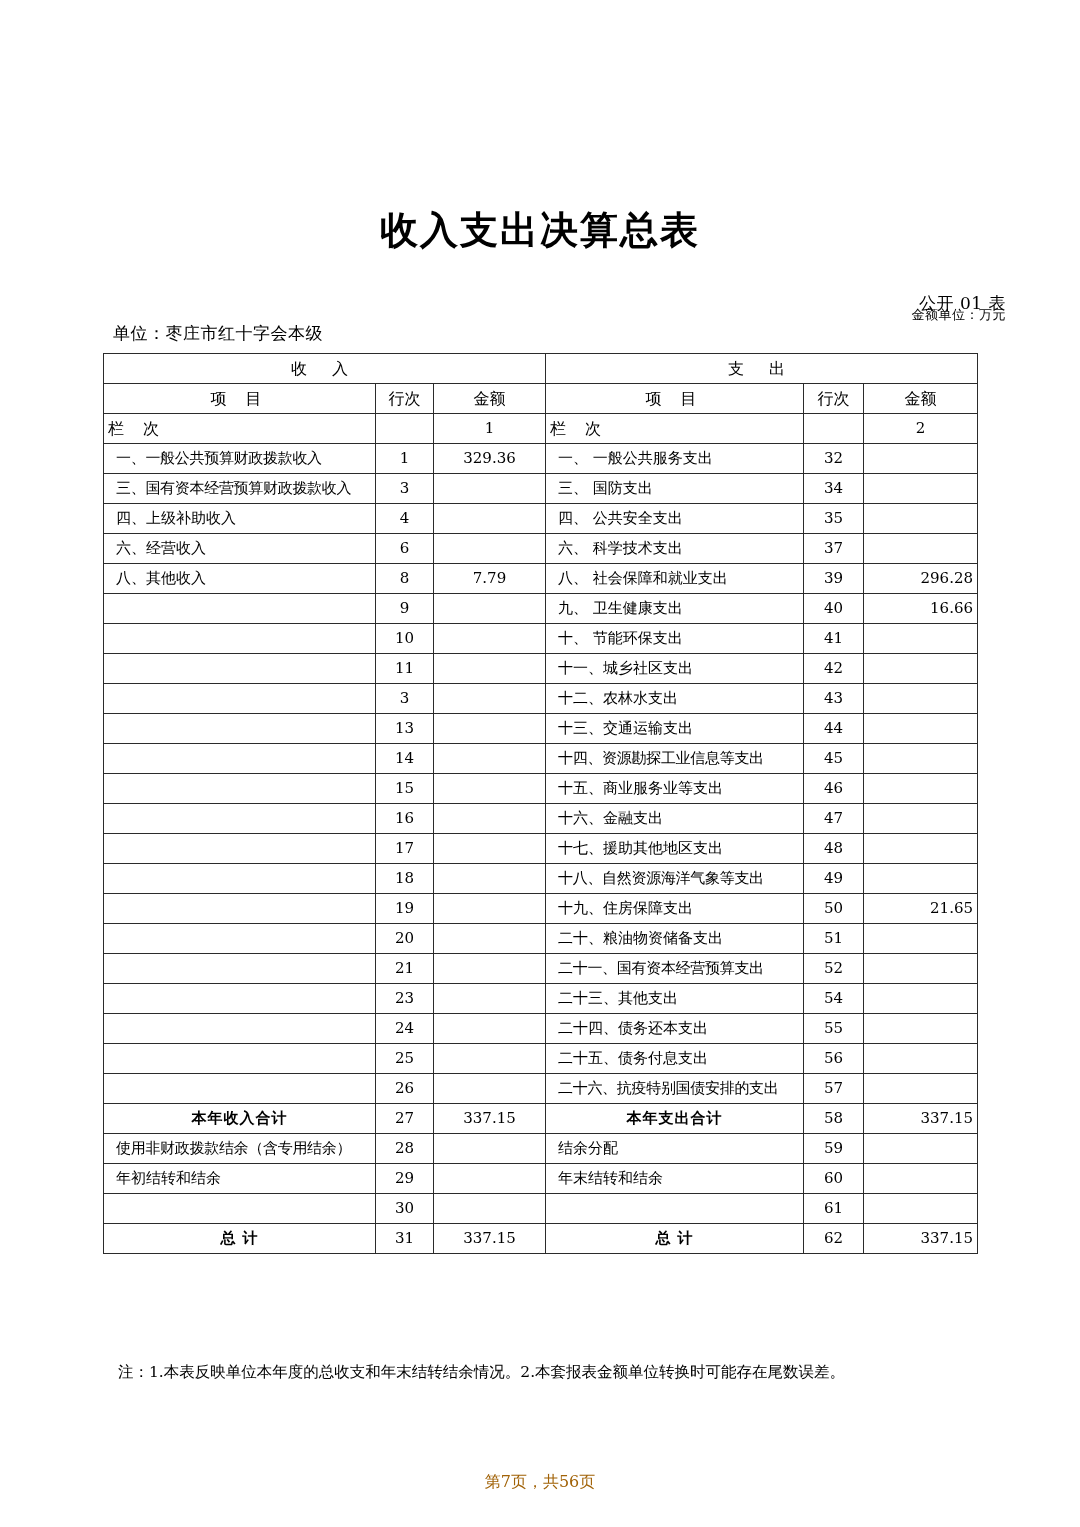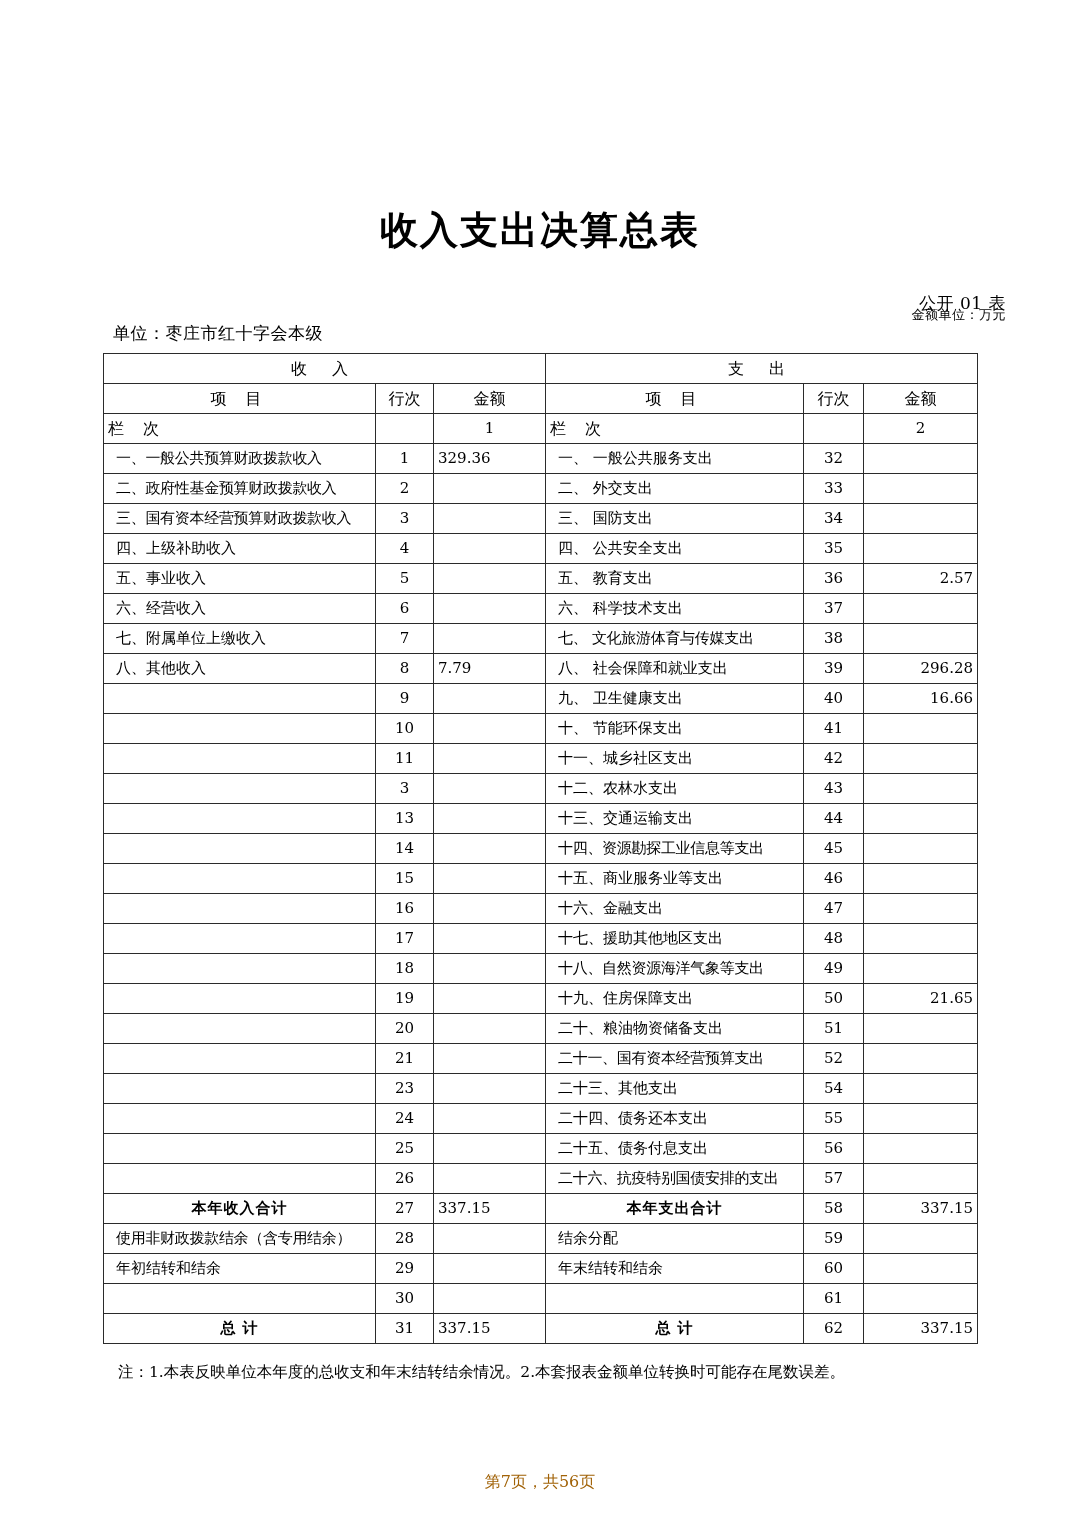--- a/index.html
+++ b/index.html
@@ -77,21 +77,21 @@
   table.fin td {
     border: 1px solid #2b2b2b;
     height: 29px;
     padding: 0 4px;
     vertical-align: middle;
     font-family: "DejaVu Serif", "Liberation Serif", serif;
     line-height: 1.1;
   }
   .c-name   { width: 272px; }
   .c-lineno { width: 58px;  text-align: center; }
-  .c-amt    { width: 112px; text-align: left; padding-right: 10px; }
+  .c-amt    { width: 112px; text-align: center; padding-right: 10px; }
   .c-name2  { width: 258px; }
   .c-lineno2{ width: 60px;  text-align: center; }
   .c-amt2   { width: 114px; text-align: right; padding-right: 10px; }
 
   .hdr-group {
     text-align: center;
     letter-spacing: 10px;
     font-size: 16px;
     height: 31px;
   }
@@ -197,32 +197,20 @@
             <td class="c-lineno num">1</td>
             <td class="c-amt num">329.36</td>
             <td class="c-name2">
               <span class="item-txt">一、 一般公共服务支出</span>
             </td>
             <td class="c-lineno2 num">32</td>
             <td class="c-amt2 num"></td>
           </tr>
           <tr>
             <td class="c-name">
-              <span class="item-txt tight">二、政府性基金预算财政拨款收入</span>
-            </td>
-            <td class="c-lineno num">2</td>
-            <td class="c-amt num"></td>
-            <td class="c-name2">
-              <span class="item-txt">二、 外交支出</span>
-            </td>
-            <td class="c-lineno2 num">33</td>
-            <td class="c-amt2 num"></td>
-          </tr>
-          <tr>
-            <td class="c-name">
               <span class="item-txt tight">三、国有资本经营预算财政拨款收入</span>
             </td>
             <td class="c-lineno num">3</td>
             <td class="c-amt num"></td>
             <td class="c-name2">
               <span class="item-txt">三、 国防支出</span>
             </td>
             <td class="c-lineno2 num">34</td>
             <td class="c-amt2 num"></td>
           </tr>
@@ -233,52 +221,28 @@
             <td class="c-lineno num">4</td>
             <td class="c-amt num"></td>
             <td class="c-name2">
               <span class="item-txt">四、 公共安全支出</span>
             </td>
             <td class="c-lineno2 num">35</td>
             <td class="c-amt2 num"></td>
           </tr>
           <tr>
             <td class="c-name">
-              <span class="item-txt">五、事业收入</span>
-            </td>
-            <td class="c-lineno num">5</td>
-            <td class="c-amt num"></td>
-            <td class="c-name2">
-              <span class="item-txt">五、 教育支出</span>
-            </td>
-            <td class="c-lineno2 num">36</td>
-            <td class="c-amt2 num">2.57</td>
-          </tr>
-          <tr>
-            <td class="c-name">
               <span class="item-txt">六、经营收入</span>
             </td>
             <td class="c-lineno num">6</td>
             <td class="c-amt num"></td>
             <td class="c-name2">
               <span class="item-txt">六、 科学技术支出</span>
             </td>
             <td class="c-lineno2 num">37</td>
-            <td class="c-amt2 num"></td>
-          </tr>
-          <tr>
-            <td class="c-name">
-              <span class="item-txt">七、附属单位上缴收入</span>
-            </td>
-            <td class="c-lineno num">7</td>
-            <td class="c-amt num"></td>
-            <td class="c-name2">
-              <span class="item-txt tight">七、 文化旅游体育与传媒支出</span>
-            </td>
-            <td class="c-lineno2 num">38</td>
             <td class="c-amt2 num"></td>
           </tr>
           <tr>
             <td class="c-name">
               <span class="item-txt">八、其他收入</span>
             </td>
             <td class="c-lineno num">8</td>
             <td class="c-amt num">7.79</td>
             <td class="c-name2">
               <span class="item-txt">八、 社会保障和就业支出</span>

